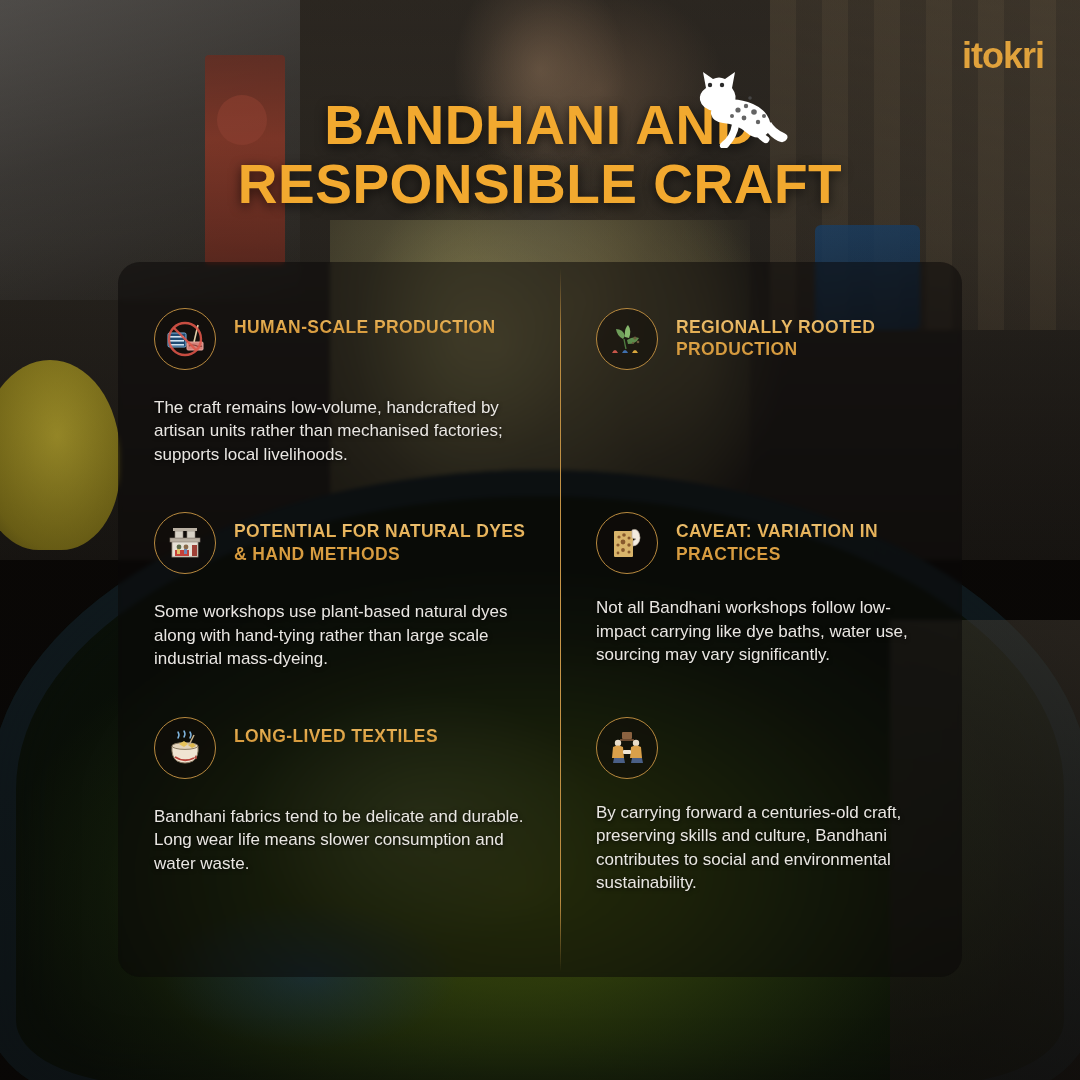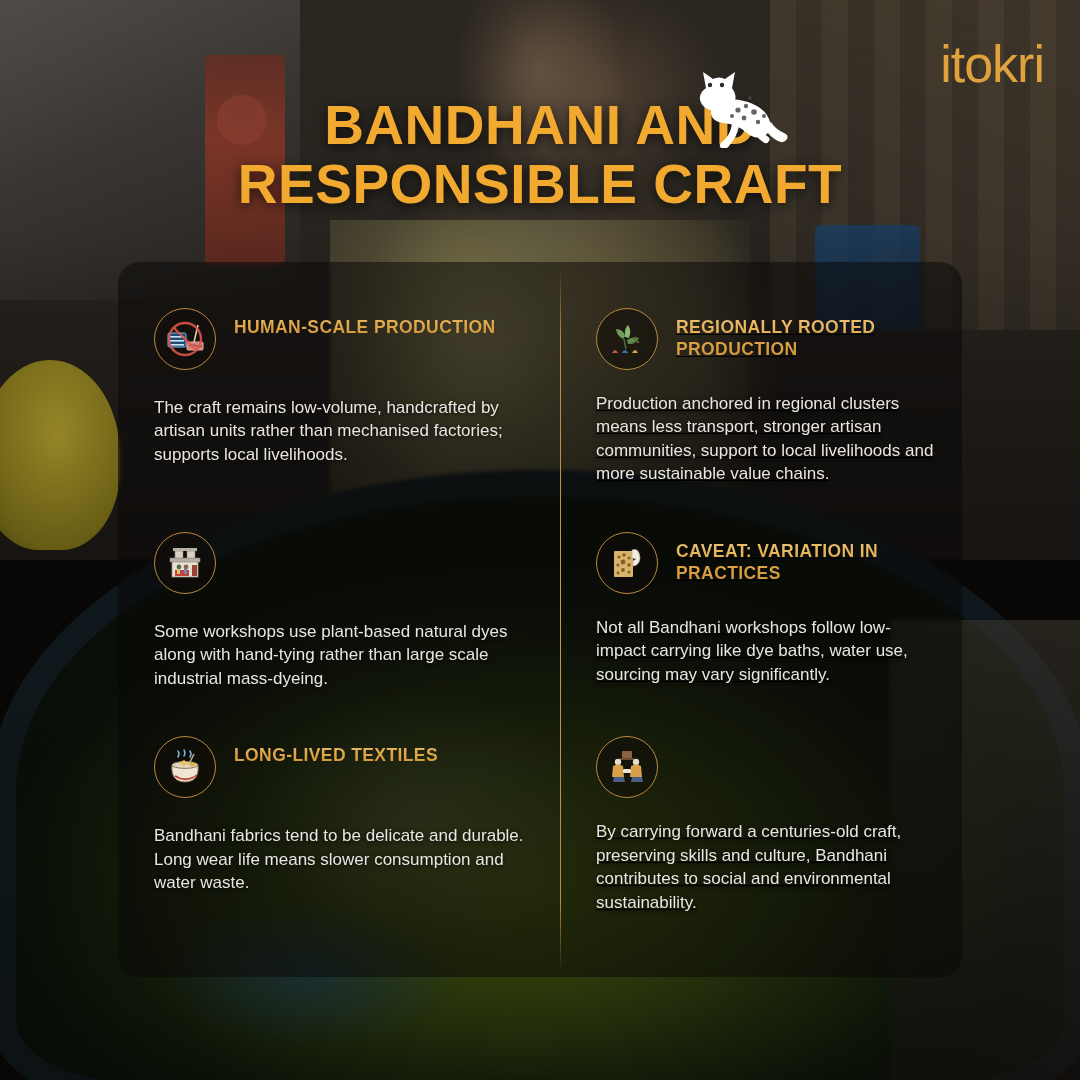--- a/index.html
+++ b/index.html
@@ -90,21 +90,21 @@
   }
   .bg-darken {
     position:absolute; inset:0;
     background:
       linear-gradient(180deg, rgba(8,6,5,.30) 0%, rgba(8,6,5,.18) 22%, rgba(8,6,5,.34) 60%, rgba(8,6,5,.55) 100%);
   }
 
   
   .logo {
     position:absolute; right:36px; top:38px;
-    font-size:52px; font-weight:400; letter-spacing:-1px;
+    font-size:36px; font-weight:700; letter-spacing:-1px;
     color:#e0a23c; line-height:1;
   }
 
   
   .title-wrap {
     position:absolute; left:0; top:96px; width:1080px; text-align:center;
     z-index:5;
   }
   .title {
     font-size:55px; font-weight:700; letter-spacing:.5px; line-height:1.08;
@@ -129,21 +129,21 @@
     z-index:6;
   }
 
   
   .grid {
     position:absolute; left:118px; top:262px; width:844px; height:631px;
     display:grid; grid-template-columns:442px 402px; grid-template-rows:repeat(3,1fr);
     z-index:5;
   }
   .card { padding:46px 30px 0 36px; }
-  .card.col2 { padding-right:28px;text-decoration:underline; }
+  .card.col2 { padding-right:28px; }
 
   .card-head { display:flex; align-items:flex-start; gap:18px; }
   .icon-ring {
     flex:0 0 auto; width:62px; height:62px; border-radius:50%;
     border:1.5px solid #b98a3f;
     background:rgba(16,12,10,.55);
     display:flex; align-items:center; justify-content:center;
     position:relative; overflow:hidden;
   }
   .icon-ring svg { width:44px; height:44px; display:block; }
@@ -251,40 +251,40 @@
           <circle cx="30" cy="21" r="1.6" fill="#6b5a3c"></circle>
           <circle cx="33" cy="25" r="1.3" fill="#6b5a3c"></circle>
           <circle cx="28" cy="26" r="1.1" fill="#6b5a3c"></circle>
           <path d="M7 36 q3 -6 6 0 z" fill="#c8564a"></path>
           <path d="M17 36 q3 -6 6 0 z" fill="#3f6fae"></path>
           <path d="M27 36 q3 -6 6 0 z" fill="#d8a63c"></path>
         </svg>
       </div>
       <div class="card-title">REGIONALLY ROOTED PRODUCTION</div>
     </div>
-    <div class="card-body">Production anchored in regional clusters means less transport, stronger artisan communities, support to local livelihoods and more sustainable value chains.</div>
   </div>
 
   <div class="card col1">
     <div class="card-head">
       <div class="icon-ring">
         <svg viewBox="0 0 44 44">
           <rect x="9" y="20" width="26" height="16" fill="#e6e0d5" stroke="#9a8f80" stroke-width=".8"></rect>
           <rect x="7" y="17" width="30" height="4" fill="#b9b0a2" stroke="#8a8175" stroke-width=".6"></rect>
           <rect x="12" y="10" width="8" height="7" fill="#d8d2c6" stroke="#8a8175" stroke-width=".6"></rect>
           <rect x="24" y="10" width="8" height="7" fill="#d8d2c6" stroke="#8a8175" stroke-width=".6"></rect>
           <rect x="10" y="7" width="24" height="3" fill="#b9b0a2"></rect>
           <rect x="29" y="24" width="5" height="11" fill="#9e4036"></rect>
           <rect x="12" y="29" width="14" height="6" fill="#c4413a"></rect>
           <circle cx="16" cy="26" r="2.4" fill="#5d6b4a"></circle>
           <circle cx="23" cy="26" r="2.4" fill="#8a6a4a"></circle>
           <rect x="14" y="28" width="3" height="5" fill="#e0c46a"></rect>
           <rect x="21" y="28" width="3" height="5" fill="#6f88b5"></rect>
         </svg>
       </div>
+      <div class="card-title">POTENTIAL FOR NATURAL DYES &amp; HAND METHODS</div>
     </div>
     <div class="card-body">Some workshops use plant-based natural dyes along with hand-tying rather than large scale industrial mass-dyeing.</div>
   </div>
 
   <div class="card col2">
     <div class="card-head">
       <div class="icon-ring">
         <svg viewBox="0 0 44 44">
           <rect x="9" y="10" width="19" height="26" rx="1" fill="#d8b46a"></rect>
           <g fill="#7a4a22" opacity=".85">

